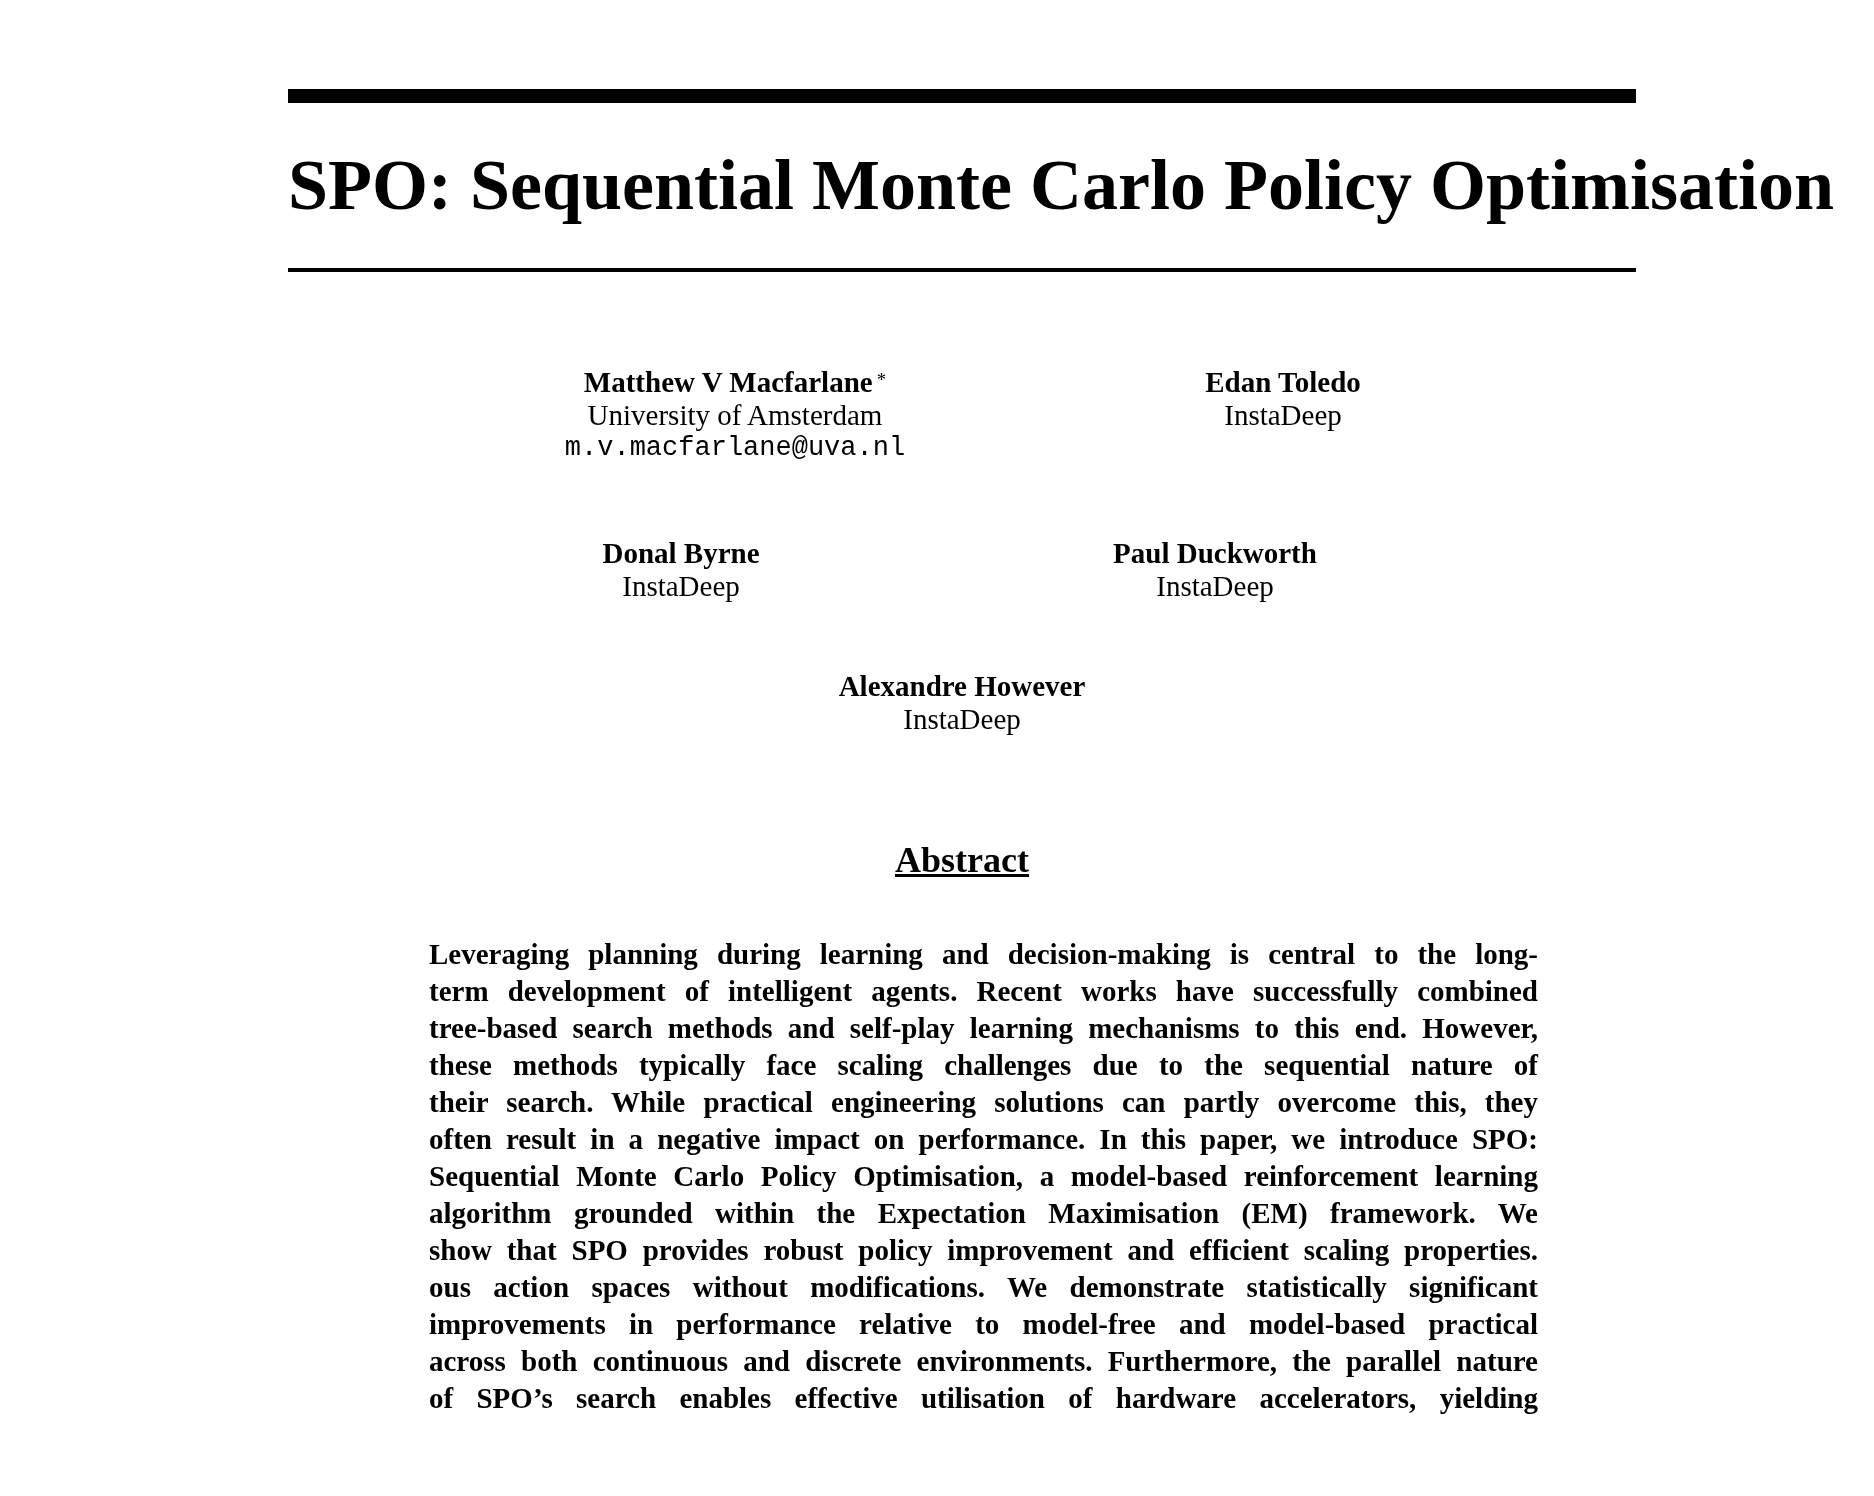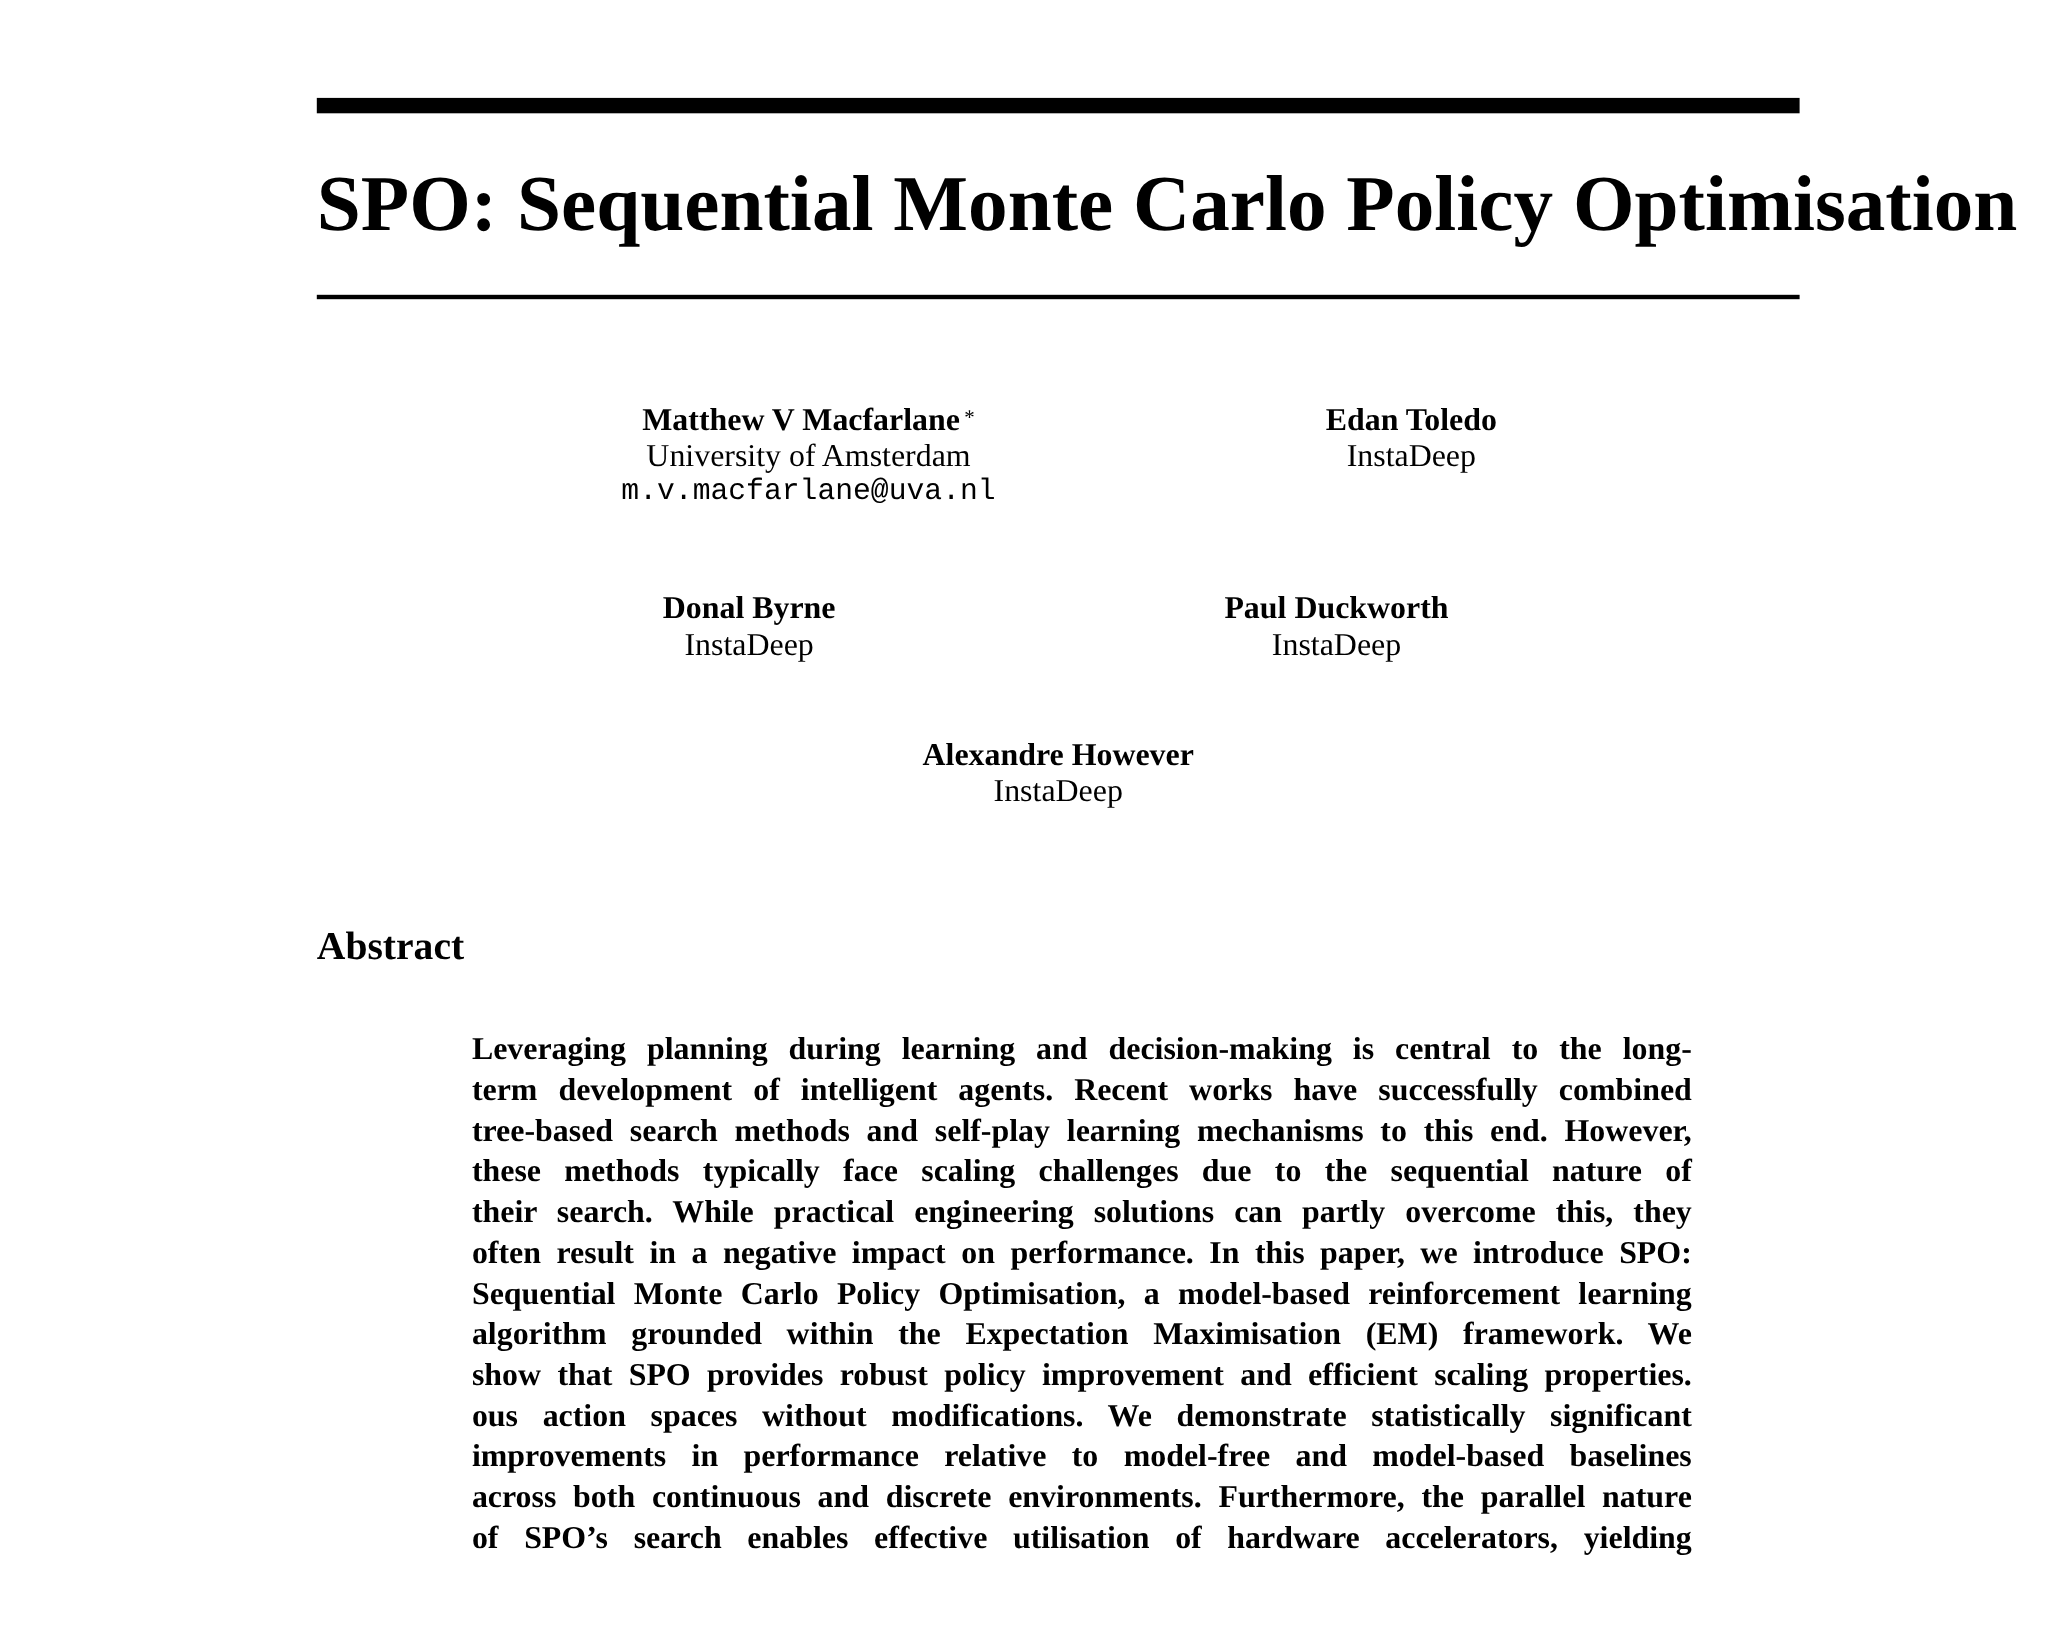--- a/index.html
+++ b/index.html
@@ -80,23 +80,25 @@
     position: relative;
     top: -3px;
     margin-left: 4px;
   }
   .abstract-heading {
     position: absolute;
     left: 288px;
     width: 1348px;
     top: 842px;
     margin: 0;
+    text-align: center;
     font-weight: bold;
     font-size: 36px;
     line-height: 36px;
+    text-decoration: underline;
   }
   .abstract-body {
     position: absolute;
     left: 412px;
     top: 919px;
     width: 1109px;
     margin: 17px;
     font-size: 29px;
     line-height: 37px;
     font-weight: bold;
@@ -157,18 +159,18 @@
     <span class="abstract-line">Leveraging planning during learning and decision-making is central to the long-</span>
     <span class="abstract-line">term development of intelligent agents. Recent works have successfully combined</span>
     <span class="abstract-line">tree-based search methods and self-play learning mechanisms to this end. However,</span>
     <span class="abstract-line">these methods typically face scaling challenges due to the sequential nature of</span>
     <span class="abstract-line">their search. While practical engineering solutions can partly overcome this, they</span>
     <span class="abstract-line">often result in a negative impact on performance. In this paper, we introduce SPO:</span>
     <span class="abstract-line">Sequential Monte Carlo Policy Optimisation, a model-based reinforcement learning</span>
     <span class="abstract-line">algorithm grounded within the Expectation Maximisation (EM) framework. We</span>
     <span class="abstract-line">show that SPO provides robust policy improvement and efficient scaling properties.</span>
     <span class="abstract-line">ous action spaces without modifications. We demonstrate statistically significant</span>
-    <span class="abstract-line">improvements in performance relative to model-free and model-based baselines</span>
+    <span class="abstract-line">improvements in performance relative to model-free and model-based practical</span>
     <span class="abstract-line">across both continuous and discrete environments. Furthermore, the parallel nature</span>
     <span class="abstract-line">of SPO’s search enables effective utilisation of hardware accelerators, yielding</span>
   </div>
 
 </div>
 
 </body></html>

